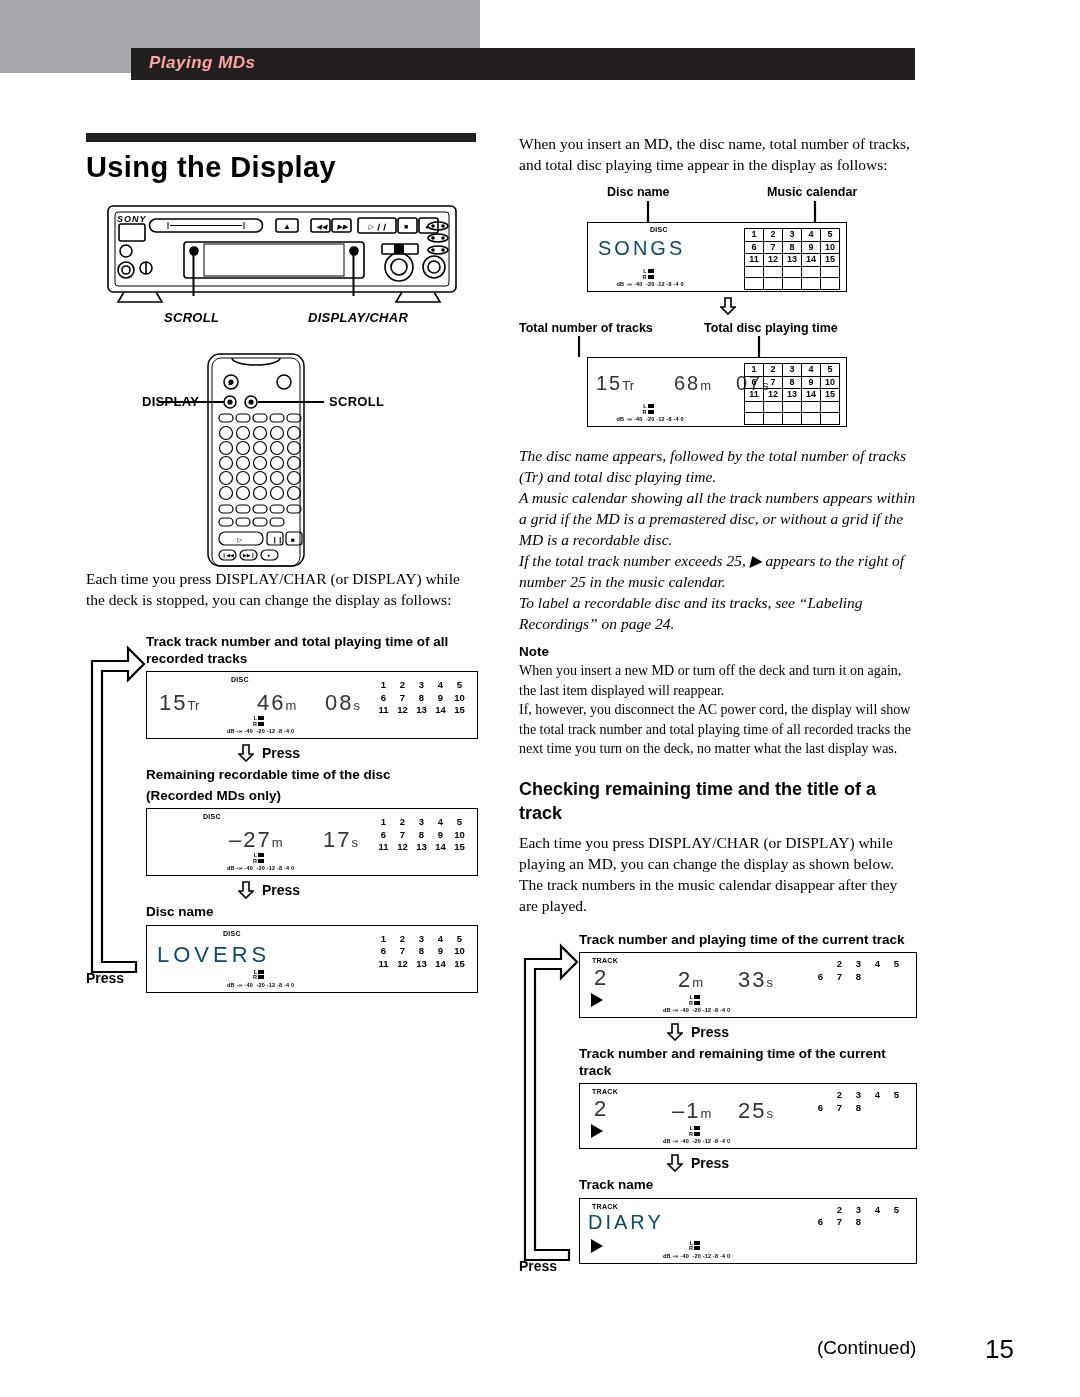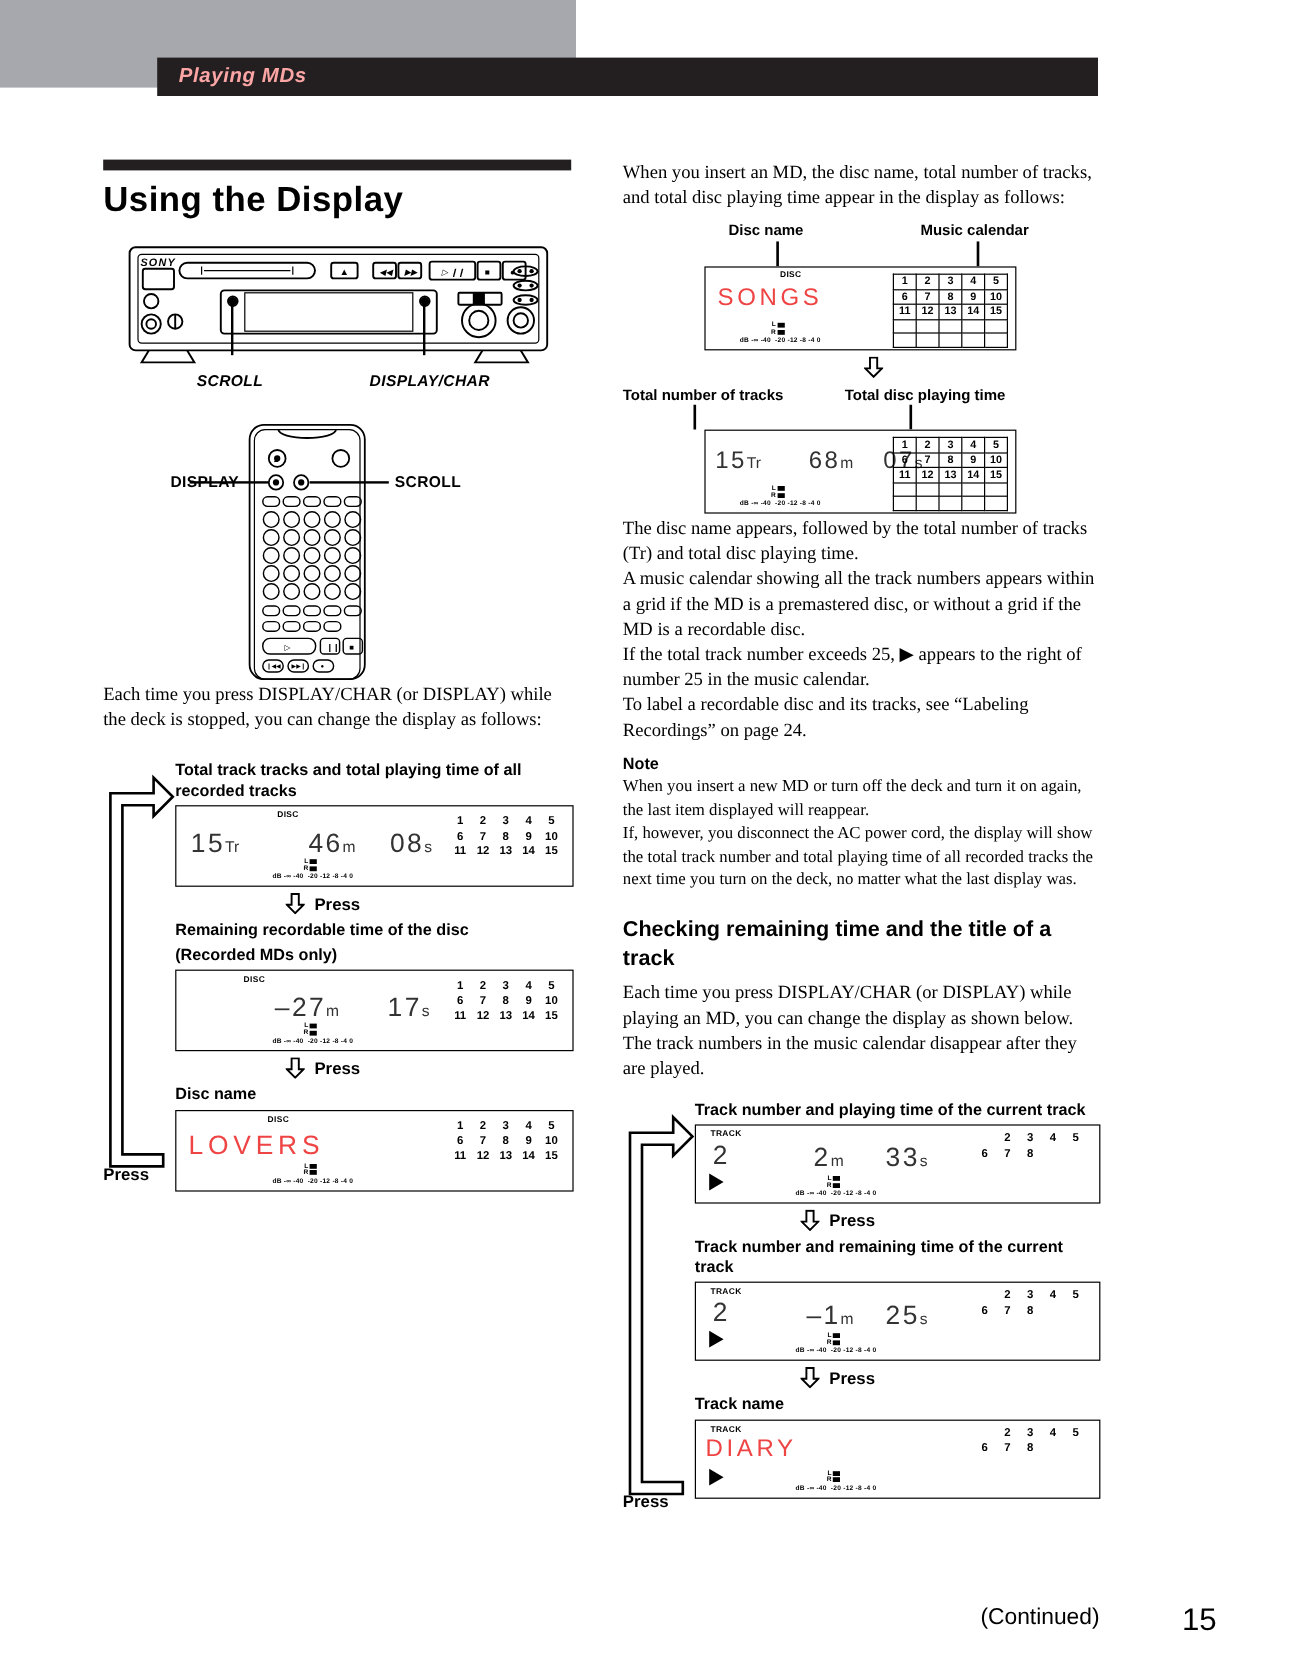--- a/index.html
+++ b/index.html
@@ -84,21 +84,21 @@
   }
   .lcd .big{
     position:absolute;
     font-family:"Liberation Sans", sans-serif;
     font-size:22px; letter-spacing:2px;
     color:#333;
   }
   .lcd .big .u{ font-size:13px; letter-spacing:0; }
   .lcd .bigname{
     position:absolute; left:10px; top:16px;
-    font-size:22px; letter-spacing:4px; color:#ef4444;
+    font-size:22px; letter-spacing:4px; color:#0c4a6e;
   }
   .lcd .playtri{
     position:absolute; left:11px; top:40px;
     width:0;height:0;border-left:12px solid #000;
     border-top:7px solid transparent;border-bottom:7px solid transparent;
   }
   
   .cal{
     position:absolute; right:8px; top:7px;
     font-size:9.5px; font-weight:bold; line-height:12.5px;
@@ -333,21 +333,21 @@
   <p class="body">Each time you press DISPLAY/CHAR (or DISPLAY) while the deck is stopped, you can change the display as follows:</p>
 
   <div style="position:relative;margin-top:24px;">
 
     <svg class="loop" style="left:-2px;top:8px;" width="62" height="340" viewBox="0 0 62 340">
       <path d="M44 6 L60 22 L44 38 L44 29 L18 29 L18 320 L52 320 L52 330 L8 330 L8 19 L44 19 Z" fill="#fff" stroke="#000" stroke-width="2.2" stroke-linejoin="miter"></path>
     </svg>
 
     <div style="padding-left:60px;">
 
-      <div class="cap">Total track tracks and total playing time of all recorded tracks</div>
+      <div class="cap">Track track number and total playing time of all recorded tracks</div>
       <div class="lcd">
         <div class="mode" style="left:84px;top:4px;">DISC</div>
         <div class="big" style="left:12px;top:18px;"><span>15</span><span class="u">Tr</span></div>
         <div class="big" style="left:110px;top:18px;"><span>46</span><span class="u">m</span></div>
         <div class="big" style="left:178px;top:18px;"><span>08</span><span class="u">s</span></div>
         <div class="cal">
           <div class="row"><span>1</span><span>2</span><span>3</span><span>4</span><span>5</span></div>
           <div class="row"><span>6</span><span>7</span><span>8</span><span>9</span><span>10</span></div>
           <div class="row"><span>11</span><span>12</span><span>13</span><span>14</span><span>15</span></div>
         </div>
@@ -590,21 +590,21 @@
           <span>-20</span>
           <span>-12</span>
           <span>-8</span>
           <span>-4</span>
           <span>0</span>
         </div>
       </div>
     </div>
   </div>
 
-  <p class="body" style="white-space:pre-line;margin-top:0;">The disc name appears, followed by the total number of tracks (Tr) and total disc playing time.
+  <p class="body" style="white-space:pre-line;margin-top:16px;font-style:italic;">The disc name appears, followed by the total number of tracks (Tr) and total disc playing time.
 A music calendar showing all the track numbers appears within a grid if the MD is a premastered disc, or without a grid if the MD is a recordable disc.
 If the total track number exceeds 25, ▶ appears to the right of number 25 in the music calendar.
 To label a recordable disc and its tracks, see “Labeling Recordings” on page 24.</p>
 
   <div class="note-h">Note</div>
   <p class="note" style="white-space:pre-line;">When you insert a new MD or turn off the deck and turn it on again, the last item displayed will reappear.
 If, however, you disconnect the AC power cord, the display will show the total track number and total playing time of all recorded tracks the next time you turn on the deck, no matter what the last display was.</p>
 
   <h2 class="sub" style="margin-top:18px;">Checking remaining time and the title of a track</h2>
   <p class="body">Each time you press DISPLAY/CHAR (or DISPLAY) while playing an MD, you can change the display as shown below.  The track numbers in the music calendar disappear after they are played.</p>

